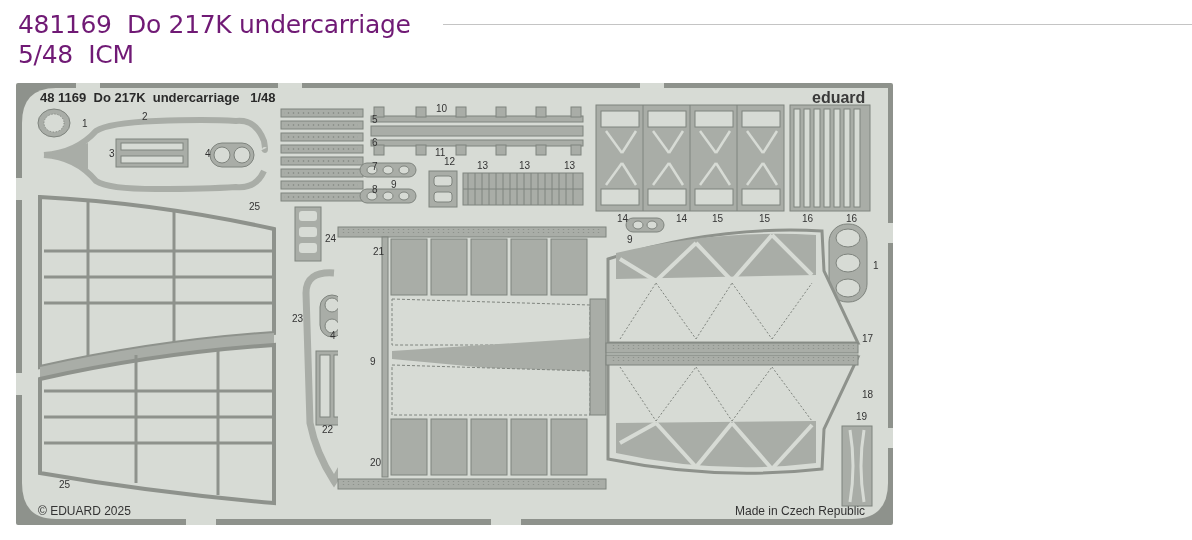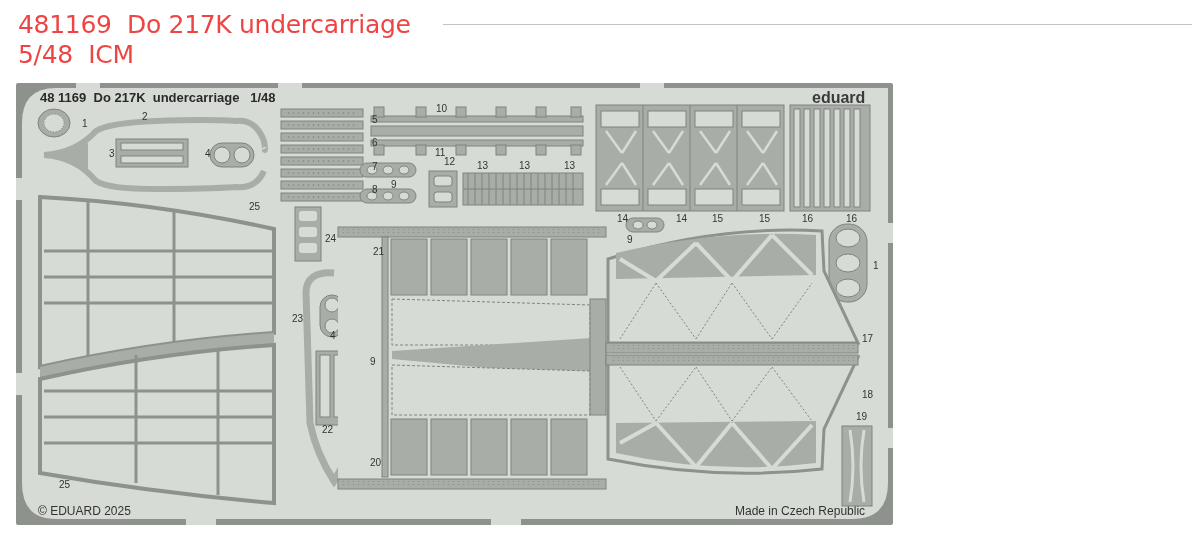--- a/index.html
+++ b/index.html
@@ -1,17 +1,17 @@
 <!DOCTYPE html>
 <html><head>
 <meta charset="utf-8">
 <style>
   html,body{margin:0;padding:0;background:#ffffff;}
   body{width:1192px;height:540px;position:relative;overflow:hidden;font-family:"DejaVu Sans",sans-serif;}
-  .title{position:absolute;left:18px;top:10px;font-family:"DejaVu Sans",sans-serif;font-size:25px;line-height:30px;color:#ef4444;font-weight:normal;letter-spacing:-0.3px;}
+  .title{position:absolute;left:18px;top:10px;font-family:"DejaVu Sans",sans-serif;font-size:25px;line-height:30px;color:#701a75;font-weight:normal;letter-spacing:-0.3px;}
   .title .l{display:block;white-space:pre;}
   .rule{position:absolute;left:443px;top:24px;width:749px;height:1px;background:#c4c4c4;}
   .fret{position:absolute;left:16px;top:83px;width:877px;height:442px;}
   svg text{font-family:"Liberation Sans",sans-serif;}
 </style>
 </head>
 <body>
 
 <div class="title">
   <span class="l">481169  Do 217K undercarriage</span>

